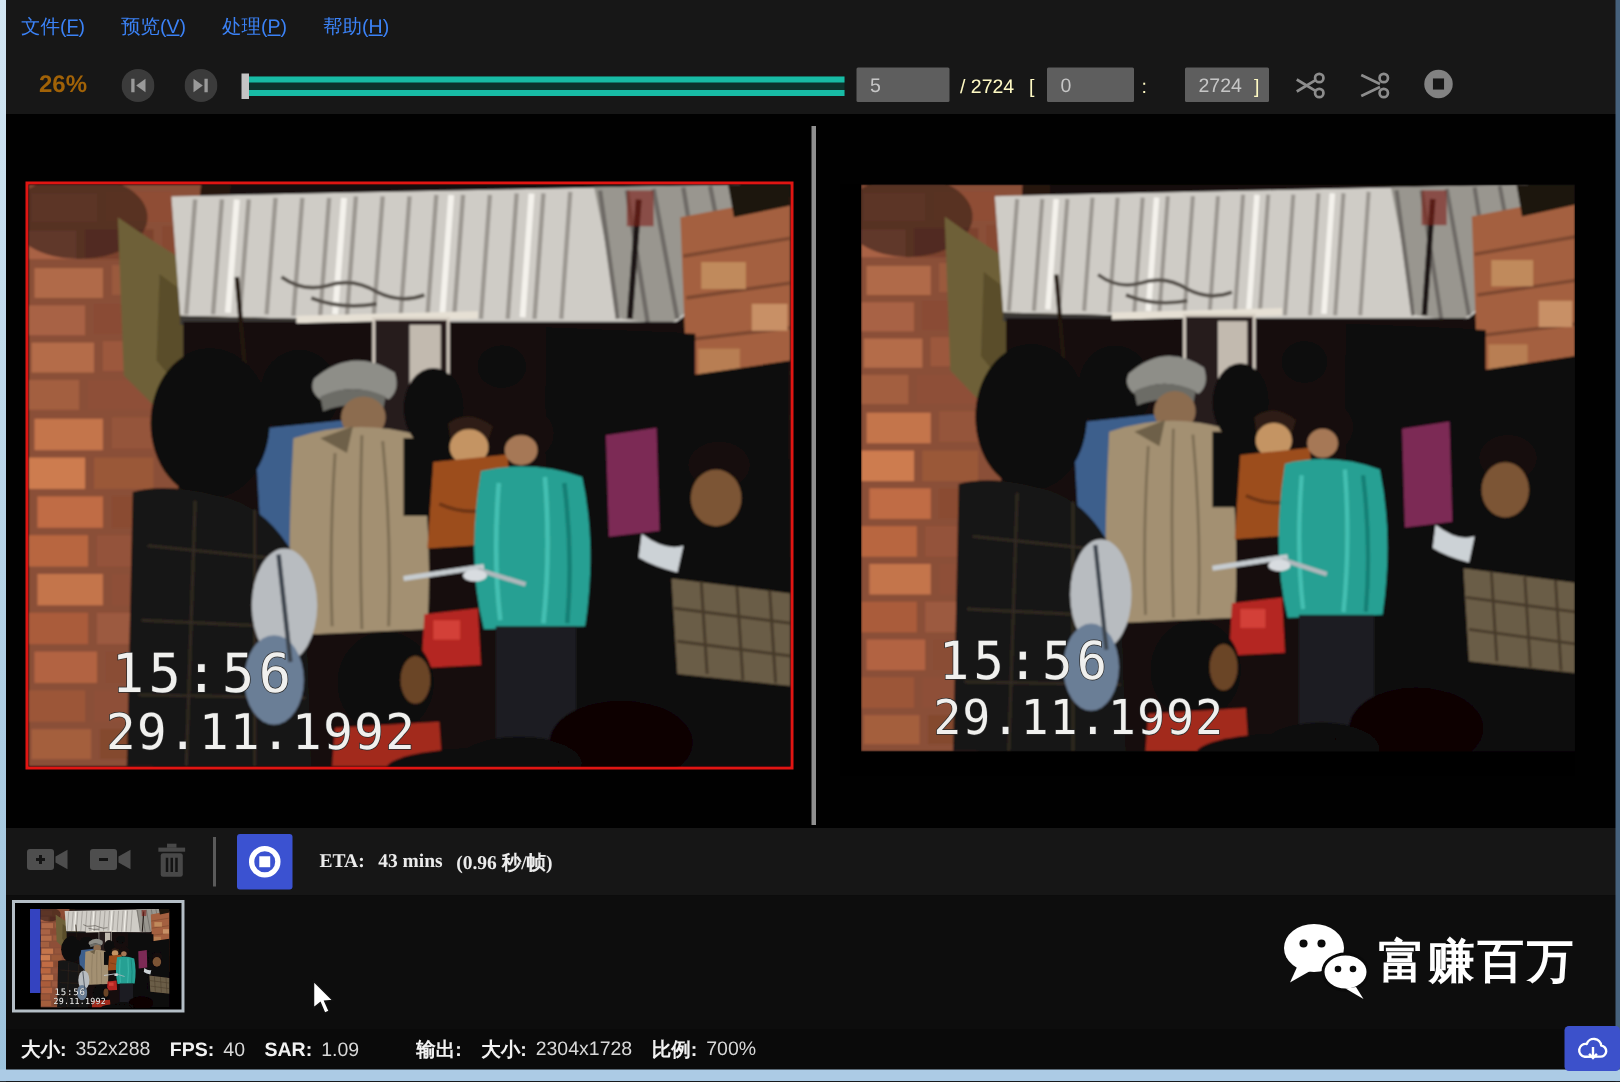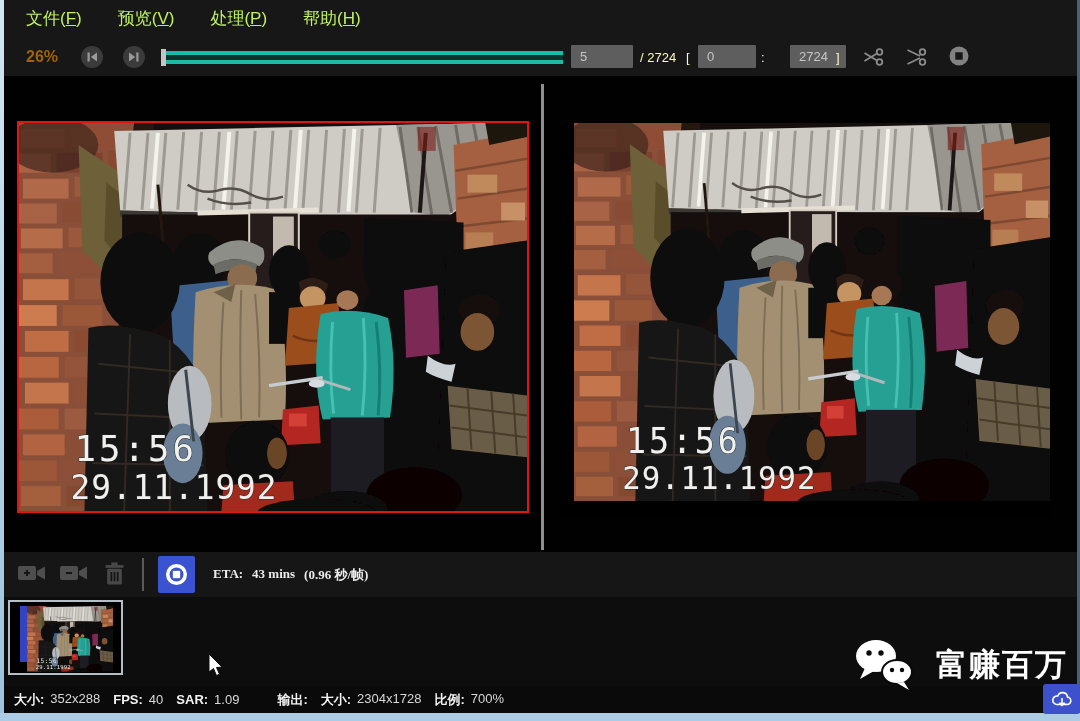--- a/index.html
+++ b/index.html
@@ -6,21 +6,21 @@
   .app{position:relative;width:1080px;height:721px;background:#030303;overflow:hidden;
        font-family:"Liberation Sans","DejaVu Sans",sans-serif;color:#d6d6d6;-webkit-font-smoothing:antialiased;}
 
   
   .edge-left{position:absolute;left:0;top:0;width:4px;height:100%;background:linear-gradient(180deg,#d3e6f3,#9cc2dc);z-index:50;}
   .edge-right{position:absolute;right:0;top:0;width:3px;height:100%;background:#46617c;z-index:50;}
   .edge-bottom{position:absolute;left:0;bottom:0;width:100%;height:8px;background:#accbe5;z-index:50;}
 
   
   .menubar{position:absolute;left:0;top:0;width:100%;height:36px;background:#171717;display:flex;align-items:center;padding-left:14px;box-sizing:border-box;gap:24px;}
-  .menu-item{font-size:17px;color:#bef264;cursor:default;white-space:nowrap;margin-left:12px;}
+  .menu-item{font-size:13px;color:#3b82f6;cursor:default;white-space:nowrap;}
   .menu-item u{text-decoration:underline;}
 
   
   .toolbar{position:absolute;left:0;top:36px;width:100%;height:40px;background:#171717;}
   .tb-zoom{position:absolute;left:26px;top:12px;font-size:16px;font-weight:bold;color:#a16207;}
   .icon-btn{position:absolute;top:10px;width:22px;height:22px;}
   .slider{position:absolute;left:166px;top:15px;width:397px;height:5px;background:#0d332d;border-top:4px solid #18bba5;border-bottom:4px solid #18bba5;}
   .slider-handle{position:absolute;left:-5px;top:-6px;width:5px;height:17px;background:#c4c4c4;}
   .num-input{position:absolute;top:9px;height:23px;background:#5e5e5e;border:none;color:#c6c6c6;font-size:13px;padding:0 0 0 9px;box-sizing:border-box;border-radius:1px;font-family:"Liberation Sans","DejaVu Sans",sans-serif;}
   .tb-label{position:absolute;top:14px;font-size:13px;color:#fef9c3;}
@@ -47,21 +47,21 @@
   .thumb-bluestrip{position:absolute;left:10px;top:4px;bottom:11px;width:7px;background:#3443c0;}
   .thumb .scene{position:absolute;left:17px;right:8px;top:4px;bottom:11px;width:auto;height:auto;}
 
   
   .statusbar{position:absolute;left:0;top:686px;width:100%;height:27px;background:#0a0a0a;display:flex;align-items:center;padding-left:14px;box-sizing:border-box;font-size:13px;white-space:nowrap;}
   .sb-group{display:inline-flex;gap:6px;}
   .sb-label{font-weight:bold;color:#f2f2f2;}
   .sb-value{color:#d8d8d8;}
 
   
-  .watermark{position:absolute;left:852px;top:638px;display:flex;align-items:center;gap:20px;z-index:40;}
+  .watermark{position:absolute;left:852px;top:614px;display:flex;align-items:center;gap:3px;z-index:40;}
   .watermark-text{font-size:31px;font-weight:bold;color:#ffffff;letter-spacing:2px;}
 
   
   .cloud-btn{position:absolute;left:1043px;top:684px;width:37px;height:30px;background:#3c51cb;border-radius:3px;display:flex;align-items:center;justify-content:center;z-index:55;}
 
   .cursor{position:absolute;left:207px;top:653px;z-index:60;}
 </style>
 </head>
 <body>
 

